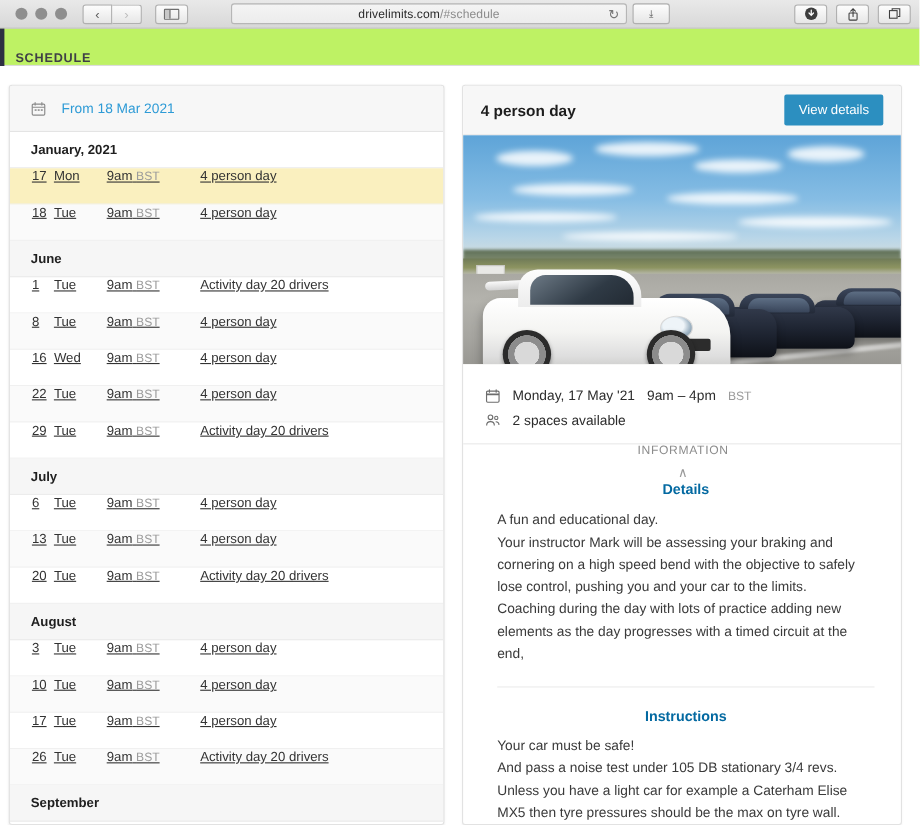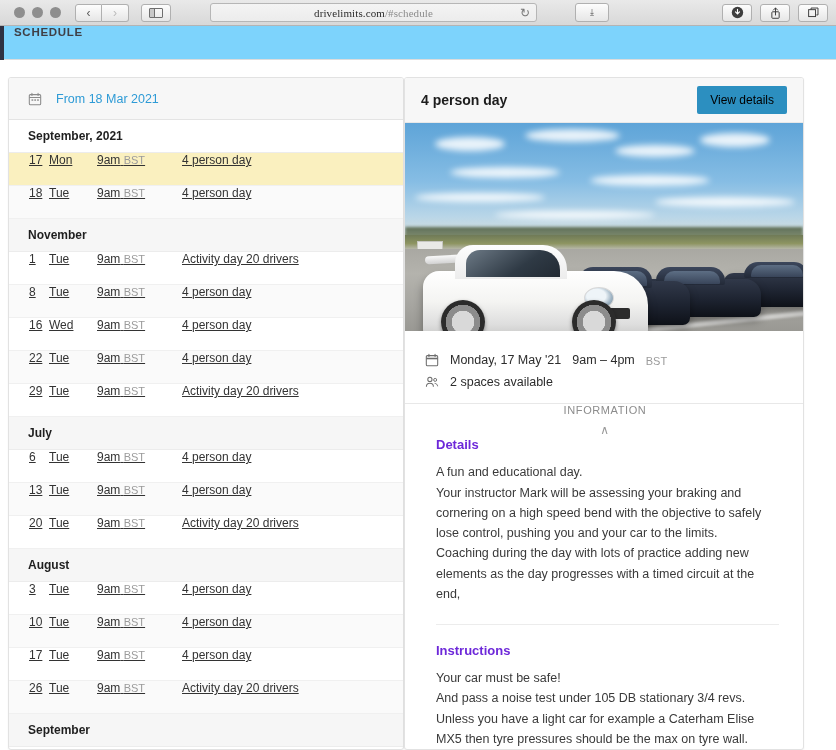--- a/index.html
+++ b/index.html
@@ -35,68 +35,69 @@
   .chromebtn {
     width: 30px; height: 18px;
     background: linear-gradient(to bottom,#fdfdfd,#e6e6e6);
     border: 1px solid #b0b0b0; border-radius: 3px;
     display: flex; align-items: center; justify-content: center;
     margin-left: 12px;
   }
   .sidebar-glyph { width: 14px; height: 10px; border: 1px solid #6e6e6e; border-radius: 1px; display: flex; }
   .sidebar-glyph i { display:block; width: 5px; border-right: 1px solid #6e6e6e; background: #c8c8c8; }
   .urlwrap {
-    position: absolute; left: 210px; width: 327px;
+    position: absolute; left: 210px; width: 360px;
     height: 19px;
     background: linear-gradient(to bottom,#f4f4f4,#ececec);
     border: 1px solid #b6b6b6; border-radius: 3px;
-    display: flex; align-items: center; justify-content: center; font-family: Liberation Serif, serif;
+    display: flex; align-items: center; justify-content: center;
   }
   .url { font-size: 11px; color: #2b2b2b; letter-spacing: .1px; }
   .url .path { color: #8b8b8b; }
   .reload {
     position: absolute; right: 6px; font-size: 12px; color: #777; line-height: 1;
   }
   .readerbtn {
     position: absolute; left: 575px;
     width: 34px; height: 19px;
     background: linear-gradient(to bottom,#fdfdfd,#e6e6e6);
     border: 1px solid #b0b0b0; border-radius: 3px;
     display: flex; align-items: center; justify-content: center;
     font-size: 9px; color: #4a4a4a;
   }
   .right-tools { position: absolute; right: 8px; display: flex; gap: 8px; }
   .right-tools .chromebtn { margin-left: 0; width: 30px; }
 
   
   .app-header {
     height: 34px;
-    background: #7dd3fc;
+    background: #bef264;
     border-bottom: 1px solid #dcdcdc;
-    display: flex; align-items: flex-start;
+    display: flex; align-items: flex-end;
     padding-left: 14px;
   }
   .app-header .title {
     font-size: 11.5px; font-weight: bold; color: #3f3f46;
     letter-spacing: .7px;
   }
 
   
   .rail {
     position: absolute; left: 0; top: 26px; width: 4px; height: 724px;
     background: #2e3142;
   }
 
   
   .page {
     position: relative;
     height: 690px;
     background: #ffffff;
     padding: 17px 8px 0 8px;
     display: flex;
+    gap: 16px;
   }
 
   .card {
     background: #fff;
     border: 1px solid #e2e2e2;
     border-radius: 3px;
     box-shadow: 0 1px 2px rgba(0,0,0,.05);
   }
 
   
@@ -141,21 +142,21 @@
   .detail-card { width: 400px; overflow: hidden; display: flex; flex-direction: column; }
   .detail-head {
     height: 48px;
     background: #f7f7f7;
     border-bottom: 1px solid #e8e8e8;
     display: flex; align-items: center; justify-content: space-between;
     padding: 0 16px;
   }
   .detail-title { font-size: 14px; font-weight: bold; color: #1d1d1d; }
   .view-btn {
-    background: #2c8fc0; color: #000000;
+    background: #2c8fc0; color: #ffffff;
     font-size: 12px;
     padding: 7px 13px;
     border: none; border-radius: 2px;
     cursor: pointer;
     font-family: "Liberation Sans", sans-serif;
   }
 
   
   .photo {
     position: relative; height: 222px; overflow: hidden;
@@ -248,21 +249,21 @@
   
   .info-head {
     height: 36px; display: flex; align-items: center; justify-content: space-between;
     padding: 0 18px 0 20px;
     font-size: 11px; color: #8c8c8c; letter-spacing: .6px;
     cursor: pointer;
     flex-direction: column;
   }
   .chev { font-size: 12px; color: #9a9a9a; }
   .info-body { padding: 0 24px 0 31px; }
-  .sec-title { font-size: 13px; font-weight: bold; color: #6d28d9; margin-bottom: 10px; }
+  .sec-title { font-size: 13px; font-weight: bold; color: #0369a1; margin-bottom: 10px; text-align: center; }
   .sec-p { font-size: 12.5px; color: #3a3a3a; line-height: 1.62; }
   .divider { height: 1px; background: #ececec; margin: 20px 0 18px 0; }
 </style>
 </head>
 <body>
 
 <div class="browser-bar">
   <div class="traffic">
     <span class="tl"></span>
     <span class="tl"></span>
@@ -320,34 +321,34 @@
         <rect x="1.5" y="3" width="13" height="11.5" rx="1.2" fill="none" stroke="#8a8a8a" stroke-width="1.2"></rect>
         <path d="M1.5 6.3h13" stroke="#8a8a8a" stroke-width="1.2"></path>
         <path d="M4.5 1.5v2.5M11.5 1.5v2.5" stroke="#8a8a8a" stroke-width="1.2" stroke-linecap="round"></path>
         <rect x="4" y="8.4" width="2" height="1.6" fill="#8a8a8a"></rect>
         <rect x="7.2" y="8.4" width="2" height="1.6" fill="#8a8a8a"></rect>
         <rect x="10.4" y="8.4" width="2" height="1.6" fill="#8a8a8a"></rect>
       </svg>
       <span class="picker-text">From 18 Mar 2021</span>
     </div>
     <div id="schedule-groups">
-        <div class="month-head plain">September, 2021</div>
+        <div class="month-head plain">January, 2021</div>
         <div class="row selected">
           <span class="c-day">17</span>
           <span class="c-dow">Mon</span>
           <span class="c-time"><span>9am</span> <span class="tz">BST</span></span>
           <span class="c-name">4 person day</span>
         </div>
         <div class="row alt">
           <span class="c-day">18</span>
           <span class="c-dow">Tue</span>
           <span class="c-time"><span>9am</span> <span class="tz">BST</span></span>
           <span class="c-name">4 person day</span>
         </div>
-        <div class="month-head">November</div>
+        <div class="month-head">June</div>
         <div class="row">
           <span class="c-day">1</span>
           <span class="c-dow">Tue</span>
           <span class="c-time"><span>9am</span> <span class="tz">BST</span></span>
           <span class="c-name">Activity day 20 drivers</span>
         </div>
         <div class="row alt">
           <span class="c-day">8</span>
           <span class="c-dow">Tue</span>
           <span class="c-time"><span>9am</span> <span class="tz">BST</span></span>

